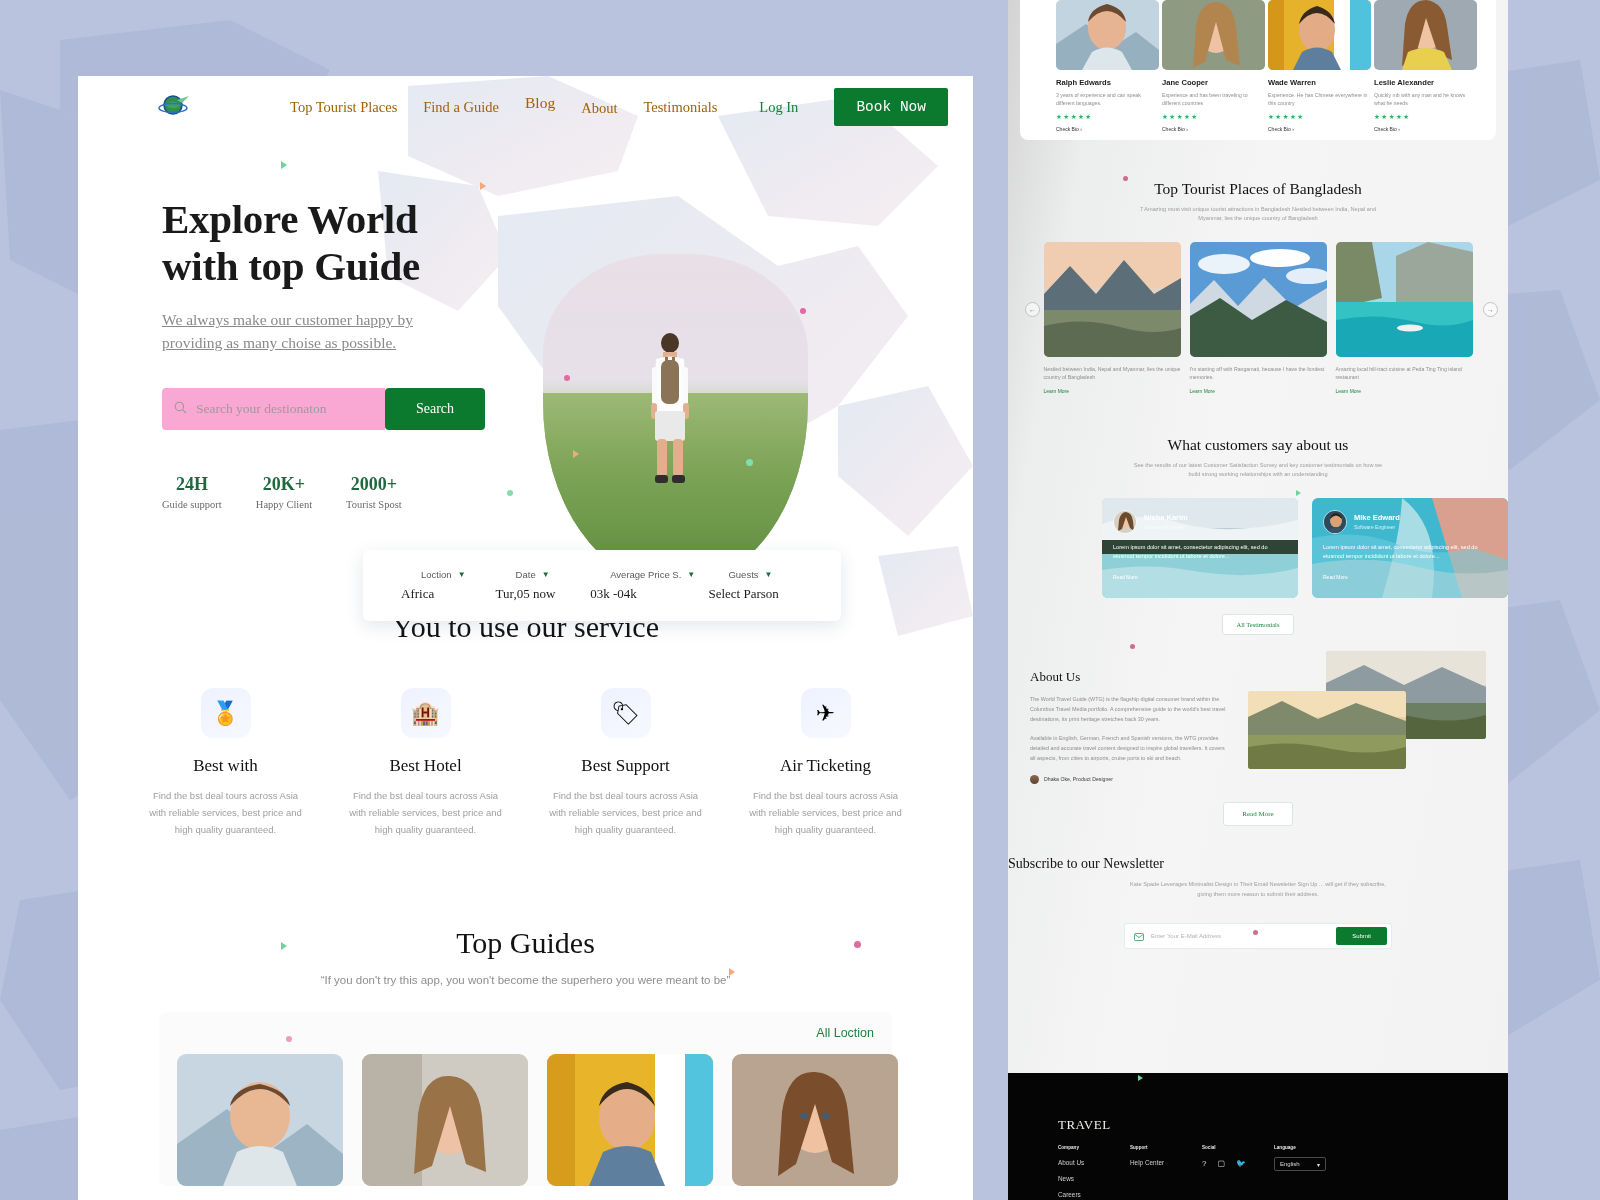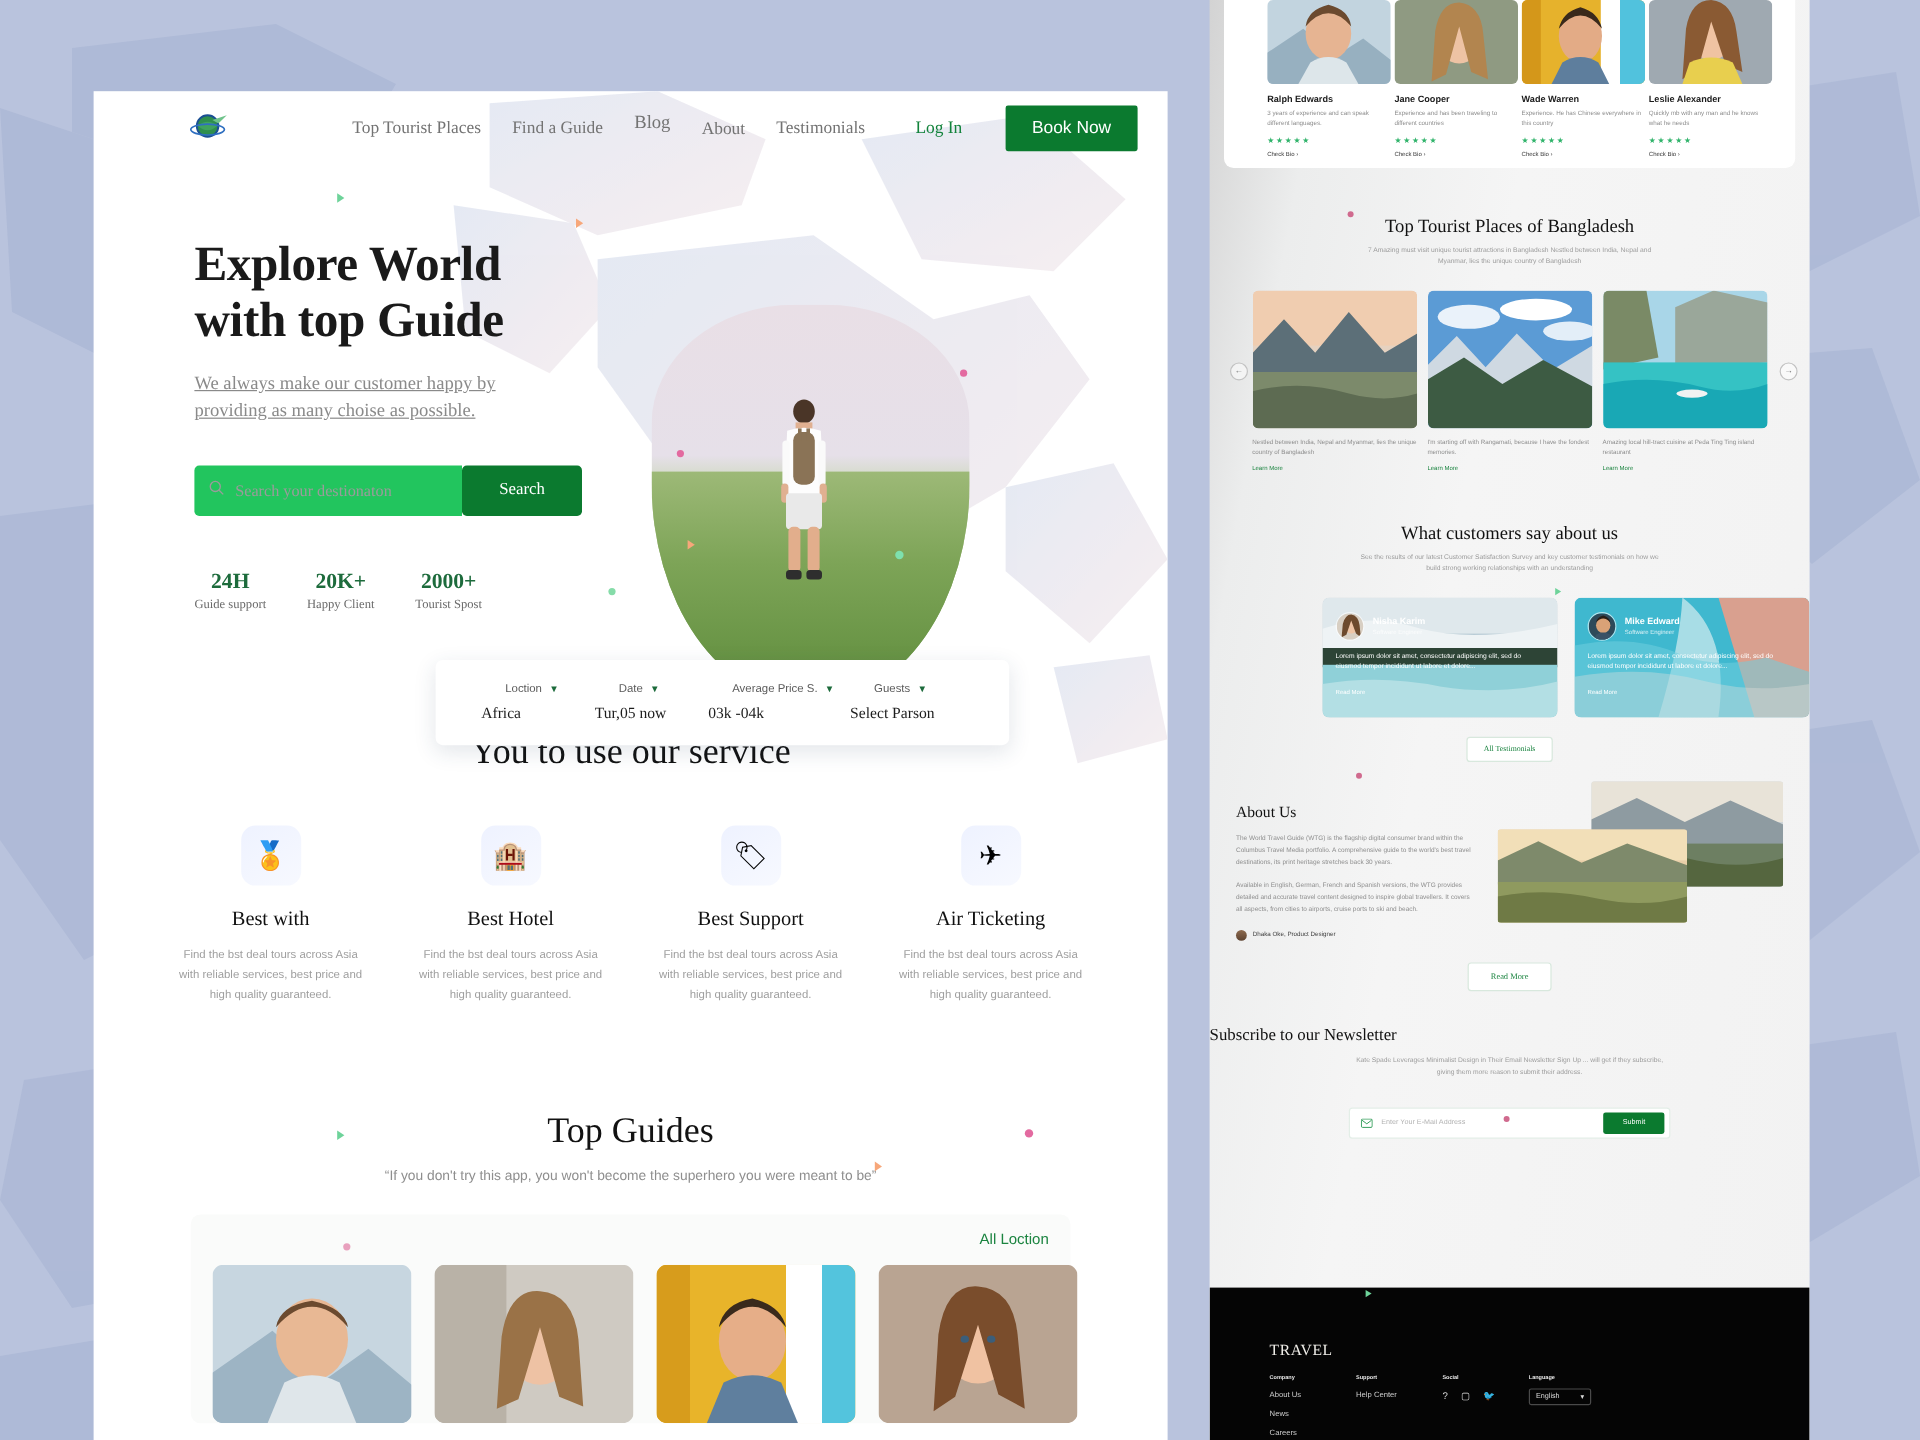--- a/index.html
+++ b/index.html
@@ -20,36 +20,36 @@
     background: #ffffff;
     overflow: hidden; z-index: 2;
   }
   .hero-map-bg { position: absolute; left: 0; top: 0; width: 895px; height: 640px; opacity: .55; }
   .hero-map-bg svg { width: 100%; height: 100%; }
 
   
   .nav { position: relative; display: flex; align-items: center; height: 62px; padding: 0 25px 0 80px; z-index: 4; }
   .logo { width: 34px; height: 30px; position: relative; }
   .nav-links { margin-left: auto; display: flex; align-items: center; gap: 26px; }
-  .nav-link { font-family: "Liberation Serif", serif; font-size: 14.5px; color: #737373; cursor: pointer; white-space: nowrap; }
+  .nav-link { font-family: "Liberation Serif", serif; font-size: 14.5px; color: #a16207; cursor: pointer; white-space: nowrap; }
   .nav-link.blog { font-size: 15.5px; position: relative; top: -4px; }
   .nav-link.about { position: relative; top: 1px; }
   .login { font-family: "Liberation Serif", serif; font-size: 14.5px; color: #12833b; cursor: pointer; margin-left: 16px; }
   .book-now {
     background: #0b7a2f; color: #fff; border: none; border-radius: 2px;
-    font-family: Liberation Sans, sans-serif; font-size: 14.5px;
+    font-family: Liberation Mono, monospace; font-size: 14.5px;
     padding: 11px 22px; cursor: pointer; margin-left: 10px;
   }
 
   
   .hero { position: relative; z-index: 3; padding: 58px 0 0 84px; }
   .hero h1 { font-family: "Liberation Serif", serif; font-size: 41px; line-height: 1.14; color: #1a1a1a; font-weight: 700; letter-spacing: -.3px; }
   .hero p.sub { font-family: "Liberation Serif", serif; font-size: 15.5px; line-height: 1.45; color: #8a8a8a; margin-top: 20px; max-width: 290px; text-decoration: underline; }
   .search-row { margin-top: 34px; display: flex; width: 323px; height: 42px; }
-  .search-box { flex: 1; background: #22c55e; border-radius: 4px 0 0 4px; display: flex; align-items: center; padding: 0 12px; gap: 9px; }
+  .search-box { flex: 1; background: #f9a8d4; border-radius: 4px 0 0 4px; display: flex; align-items: center; padding: 0 12px; gap: 9px; }
   .search-box input { border: none; outline: none; background: transparent; font-family: "Liberation Serif", serif; font-size: 13.5px; color: #444; width: 100%; }
   .search-box input::placeholder { color: #9b9b9b; }
   .search-btn { width: 100px; background: #0b7a2f; color: #fff; border: none; border-radius: 4px; font-family: "Liberation Serif", serif; font-size: 14px; cursor: pointer; }
   .stats { margin-top: 44px; display: flex; gap: 34px; }
   .stat-num { font-family: "Liberation Serif", serif; font-size: 18px; color: #1d6b3c; font-weight: 700; text-align: center; }
   .stat-lbl { font-family: "Liberation Serif", serif; font-size: 10.5px; color: #6a6a6a; margin-top: 4px; text-align: center; }
 
   
   .traveler { position: absolute; right: 165px; top: 178px; width: 265px; height: 330px; z-index: 3; border-radius: 45% 45% 48% 48% / 30% 30% 55% 55%; overflow: hidden; }
   .traveler .sky { position: absolute; inset: 0; background: linear-gradient(#e9dfe6 0%, #e6e0e9 38%, #cfd9c0 45%, #a7bd84 58%, #86a95f 72%, #6f9a4c 100%); }

